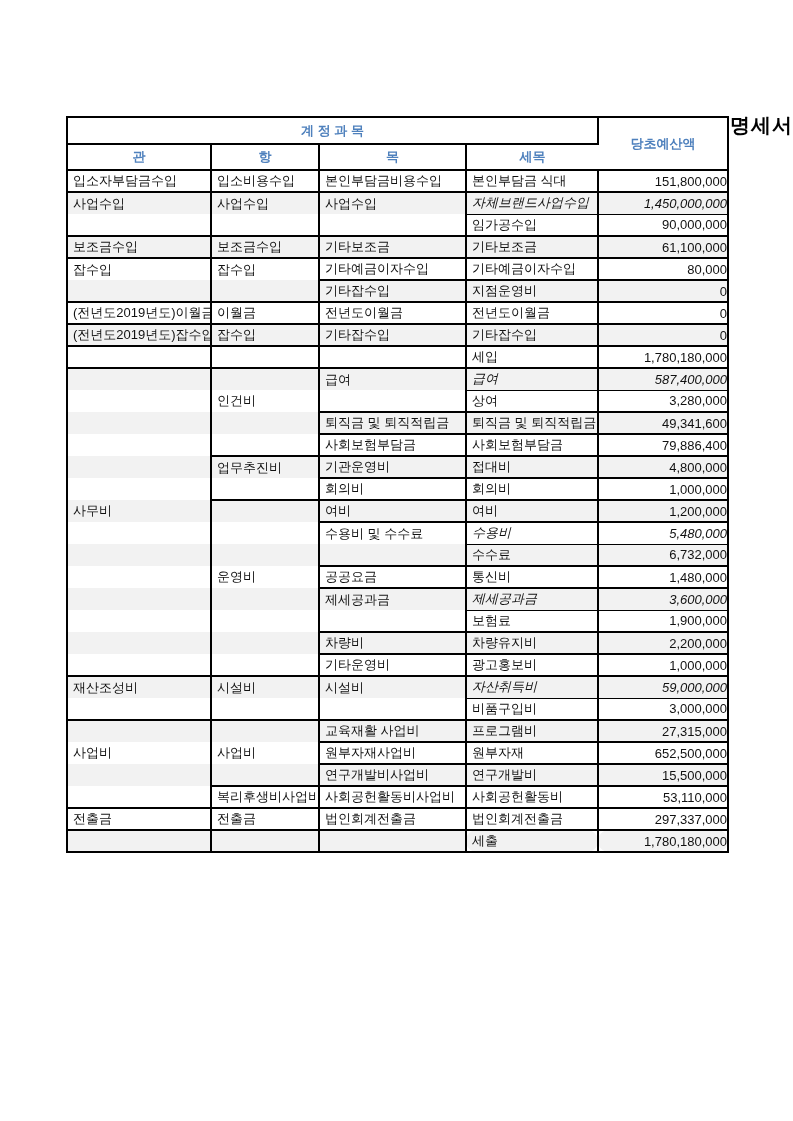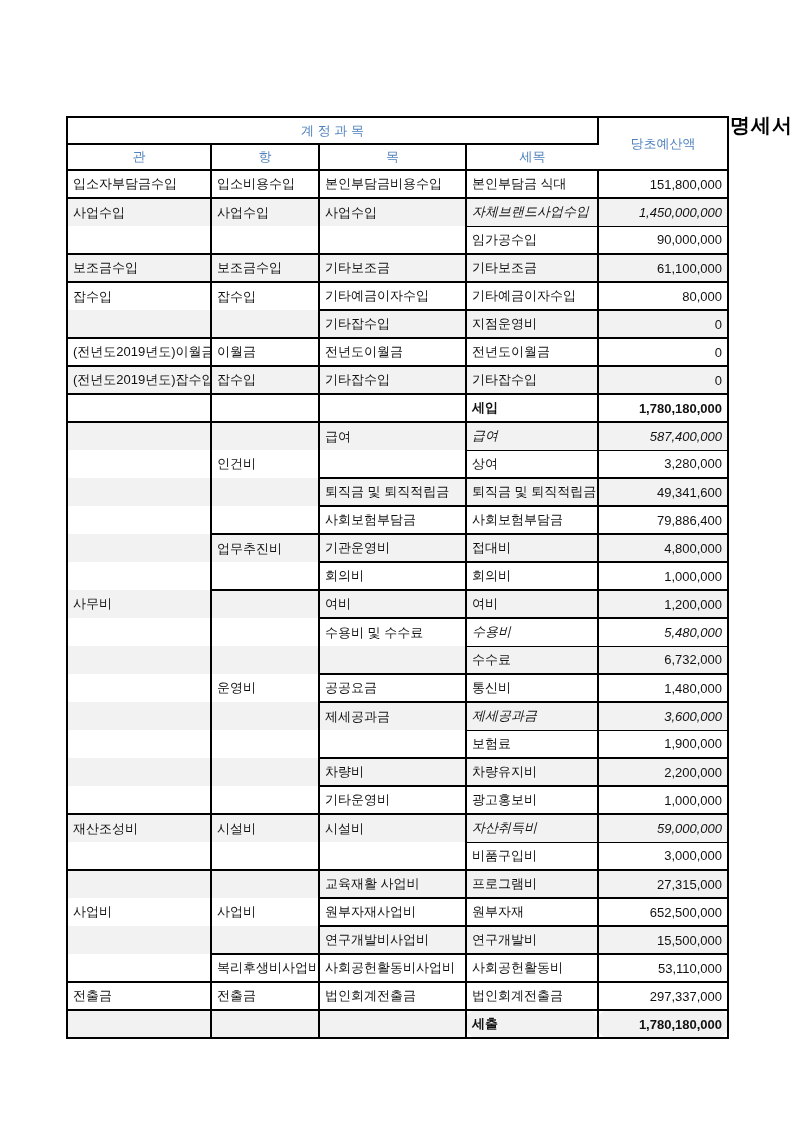--- a/index.html
+++ b/index.html
@@ -43,34 +43,34 @@
     margin:0;padding:0;
     font-size:13px;
     white-space:nowrap;
     overflow:hidden;
     vertical-align:middle;
     border-right:2px solid var(--border);
   }
   th:last-child,td:last-child{border-right:none;}
   thead th{
     color:var(--hdr-color);
-    font-weight:normal;
+    font-weight:bold;
     text-align:center;
     background:#ffffff;
   }
   tr.h1{height:27px;}
   tr.h2{height:26px;}
-  tr.data{height:28px;}
+  tr.data{height:22px;}
   .bb0{border-bottom:none;}
   .bb1{border-bottom:1px solid var(--border);font-style:italic;}
   .bb2{border-bottom:2px solid var(--border);}
   td.txt{text-align:left;padding-left:5px;}
-  td.amt{text-align:right;padding-right:5px;}
+  td.amt{text-align:right;}
   td.shade{background:var(--stripe);}
-  .bold{font-weight:bold;border-radius:11px;}
+  .bold{font-weight:normal;border-radius:11px;}
 </style>
 </head>
 <body>
 
 <div class="title">2020년 행복드림 세입세출(예산) 명세서</div>
 
 <table class="budget">
   <colgroup>
     <col class="c-gwan">
       <col class="c-hang">

